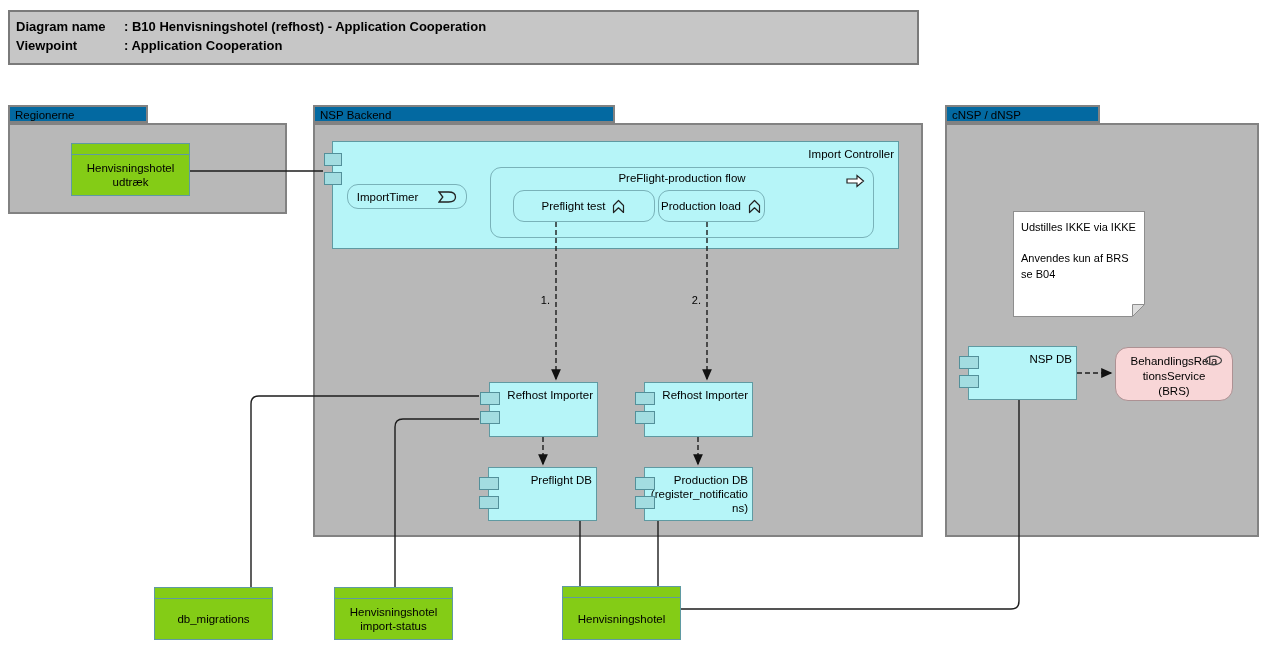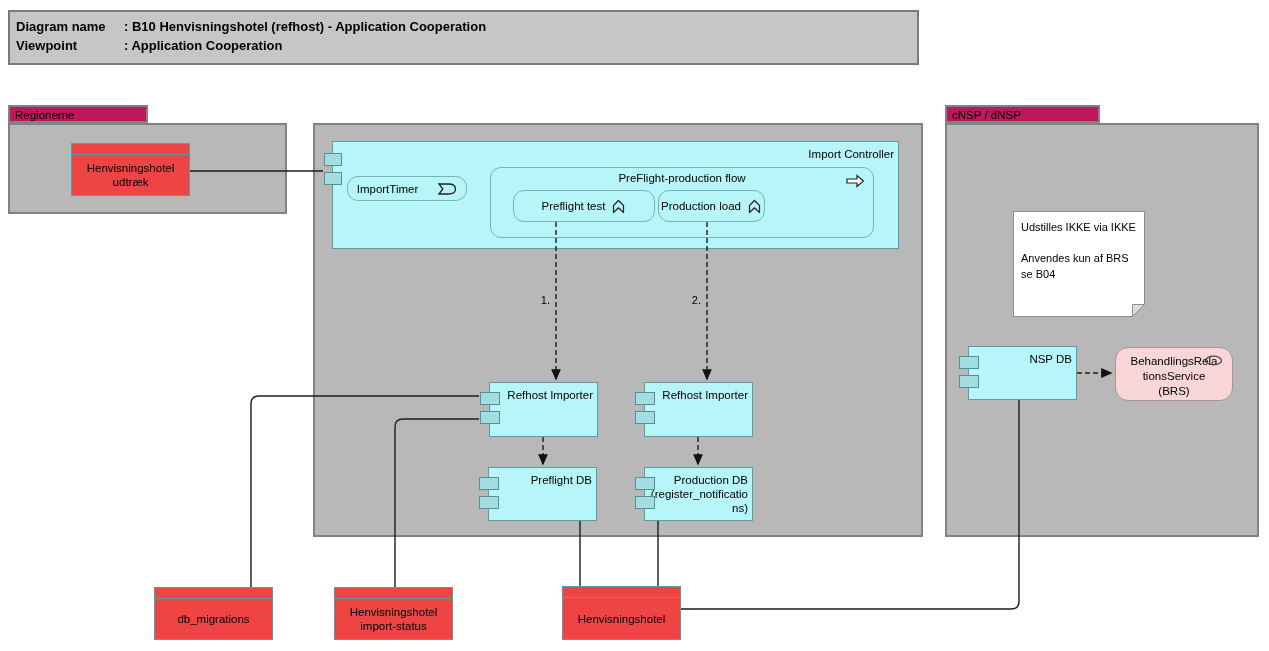--- a/index.html
+++ b/index.html
@@ -6,27 +6,27 @@
   #canvas{position:relative;width:1269px;height:651px;background:#ffffff;
           font-family:"Liberation Sans",sans-serif;color:#000;overflow:hidden;}
 
   
   .title-block{position:absolute;left:8px;top:10px;width:901px;height:46px;
     background:#c6c6c6;border:2px solid #7a7a7a;padding:5px 0 0 6px;z-index:1;}
   .title-row{display:flex;font-size:13px;font-weight:bold;line-height:19px;}
   .title-row .t-label{width:108px;}
 
   
-  .group-tab{position:absolute;height:18px;background:#be185d;border:2px solid #828282;
+  .group-tab{position:absolute;height:18px;background:#0369a1;border:2px solid #828282;
     font-size:11.5px;line-height:17px;padding-left:5px;box-sizing:border-box;z-index:1;}
   .group-body{position:absolute;background:#b8b8b8;border:2px solid #828282;
     box-sizing:border-box;z-index:1;}
 
   
-  .artifact{position:absolute;background:#ef4444;border:1px solid #5f9aa2;
+  .artifact{position:absolute;background:#84cc16;border:1px solid #5f9aa2;
     box-sizing:border-box;z-index:2;}
   .art-band{height:10px;border-bottom:1px solid #5f9aa2;}
   .art-label{display:flex;align-items:center;justify-content:center;text-align:center;
     font-size:11.5px;line-height:14px;height:calc(100% - 11px);padding:0 2px;}
 
   
   .component{position:absolute;background:#b6f5f8;border:1px solid #5f9aa2;
     box-sizing:border-box;z-index:2;}
   .comp-label{text-align:right;font-size:11.5px;line-height:14px;padding:5px 4px 0 4px;
     overflow-wrap:anywhere;}
@@ -72,37 +72,38 @@
     </div>
     <div class="title-row">
       <span class="t-label">Viewpoint</span>
       <span class="t-value">: Application Cooperation</span>
     </div>
   </div>
 
   <div class="group-tab" style="left:8px;top:105px;width:140px;">Regionerne</div>
   <div class="group-body" style="left:8px;top:123px;width:279px;height:91px;"></div>
 
+  <div class="group-tab" style="left:313px;top:105px;width:302px;">NSP Backend</div>
   <div class="group-body" style="left:313px;top:123px;width:610px;height:414px;"></div>
 
   <div class="group-tab" style="left:945px;top:105px;width:155px;">cNSP / dNSP</div>
   <div class="group-body" style="left:945px;top:123px;width:314px;height:414px;"></div>
 
   <div class="artifact" style="left:71px;top:143px;width:119px;height:53px;">
     <div class="art-band"></div>
     <div class="art-label">Henvisningshotel udtræk</div>
   </div>
 
   <div class="component ctrl" style="left:332px;top:141px;width:567px;height:108px;">
     <div class="port p1"></div>
     <div class="port p2"></div>
     <div class="comp-label">Import Controller</div>
   </div>
 
-  <div class="rounded" style="left:347px;top:176px;width:120px;height:25px;gap:20px;">
+  <div class="rounded" style="left:347px;top:184px;width:120px;height:25px;gap:20px;">
     <span>ImportTimer</span>
     <svg width="19" height="12" viewBox="0 0 19 12">
       <path d="M1 1 H10.5 C15 1 17.5 3.2 17.5 6 C17.5 8.8 15 11 10.5 11 H1 L4.8 6 Z" fill="none" stroke="#222" stroke-width="1.3"></path>
     </svg>
   </div>
 
   <div class="rounded flowbox" style="left:490px;top:167px;width:384px;height:71px;">
     <span class="flow-title">PreFlight-production flow</span>
     <svg class="flow-icon" width="19" height="14" viewBox="0 0 19 14">
       <path d="M1 5 H11 V1.5 L17.5 7 L11 12.5 V9 H1 Z" fill="#ffffff" stroke="#222" stroke-width="1.2"></path>

